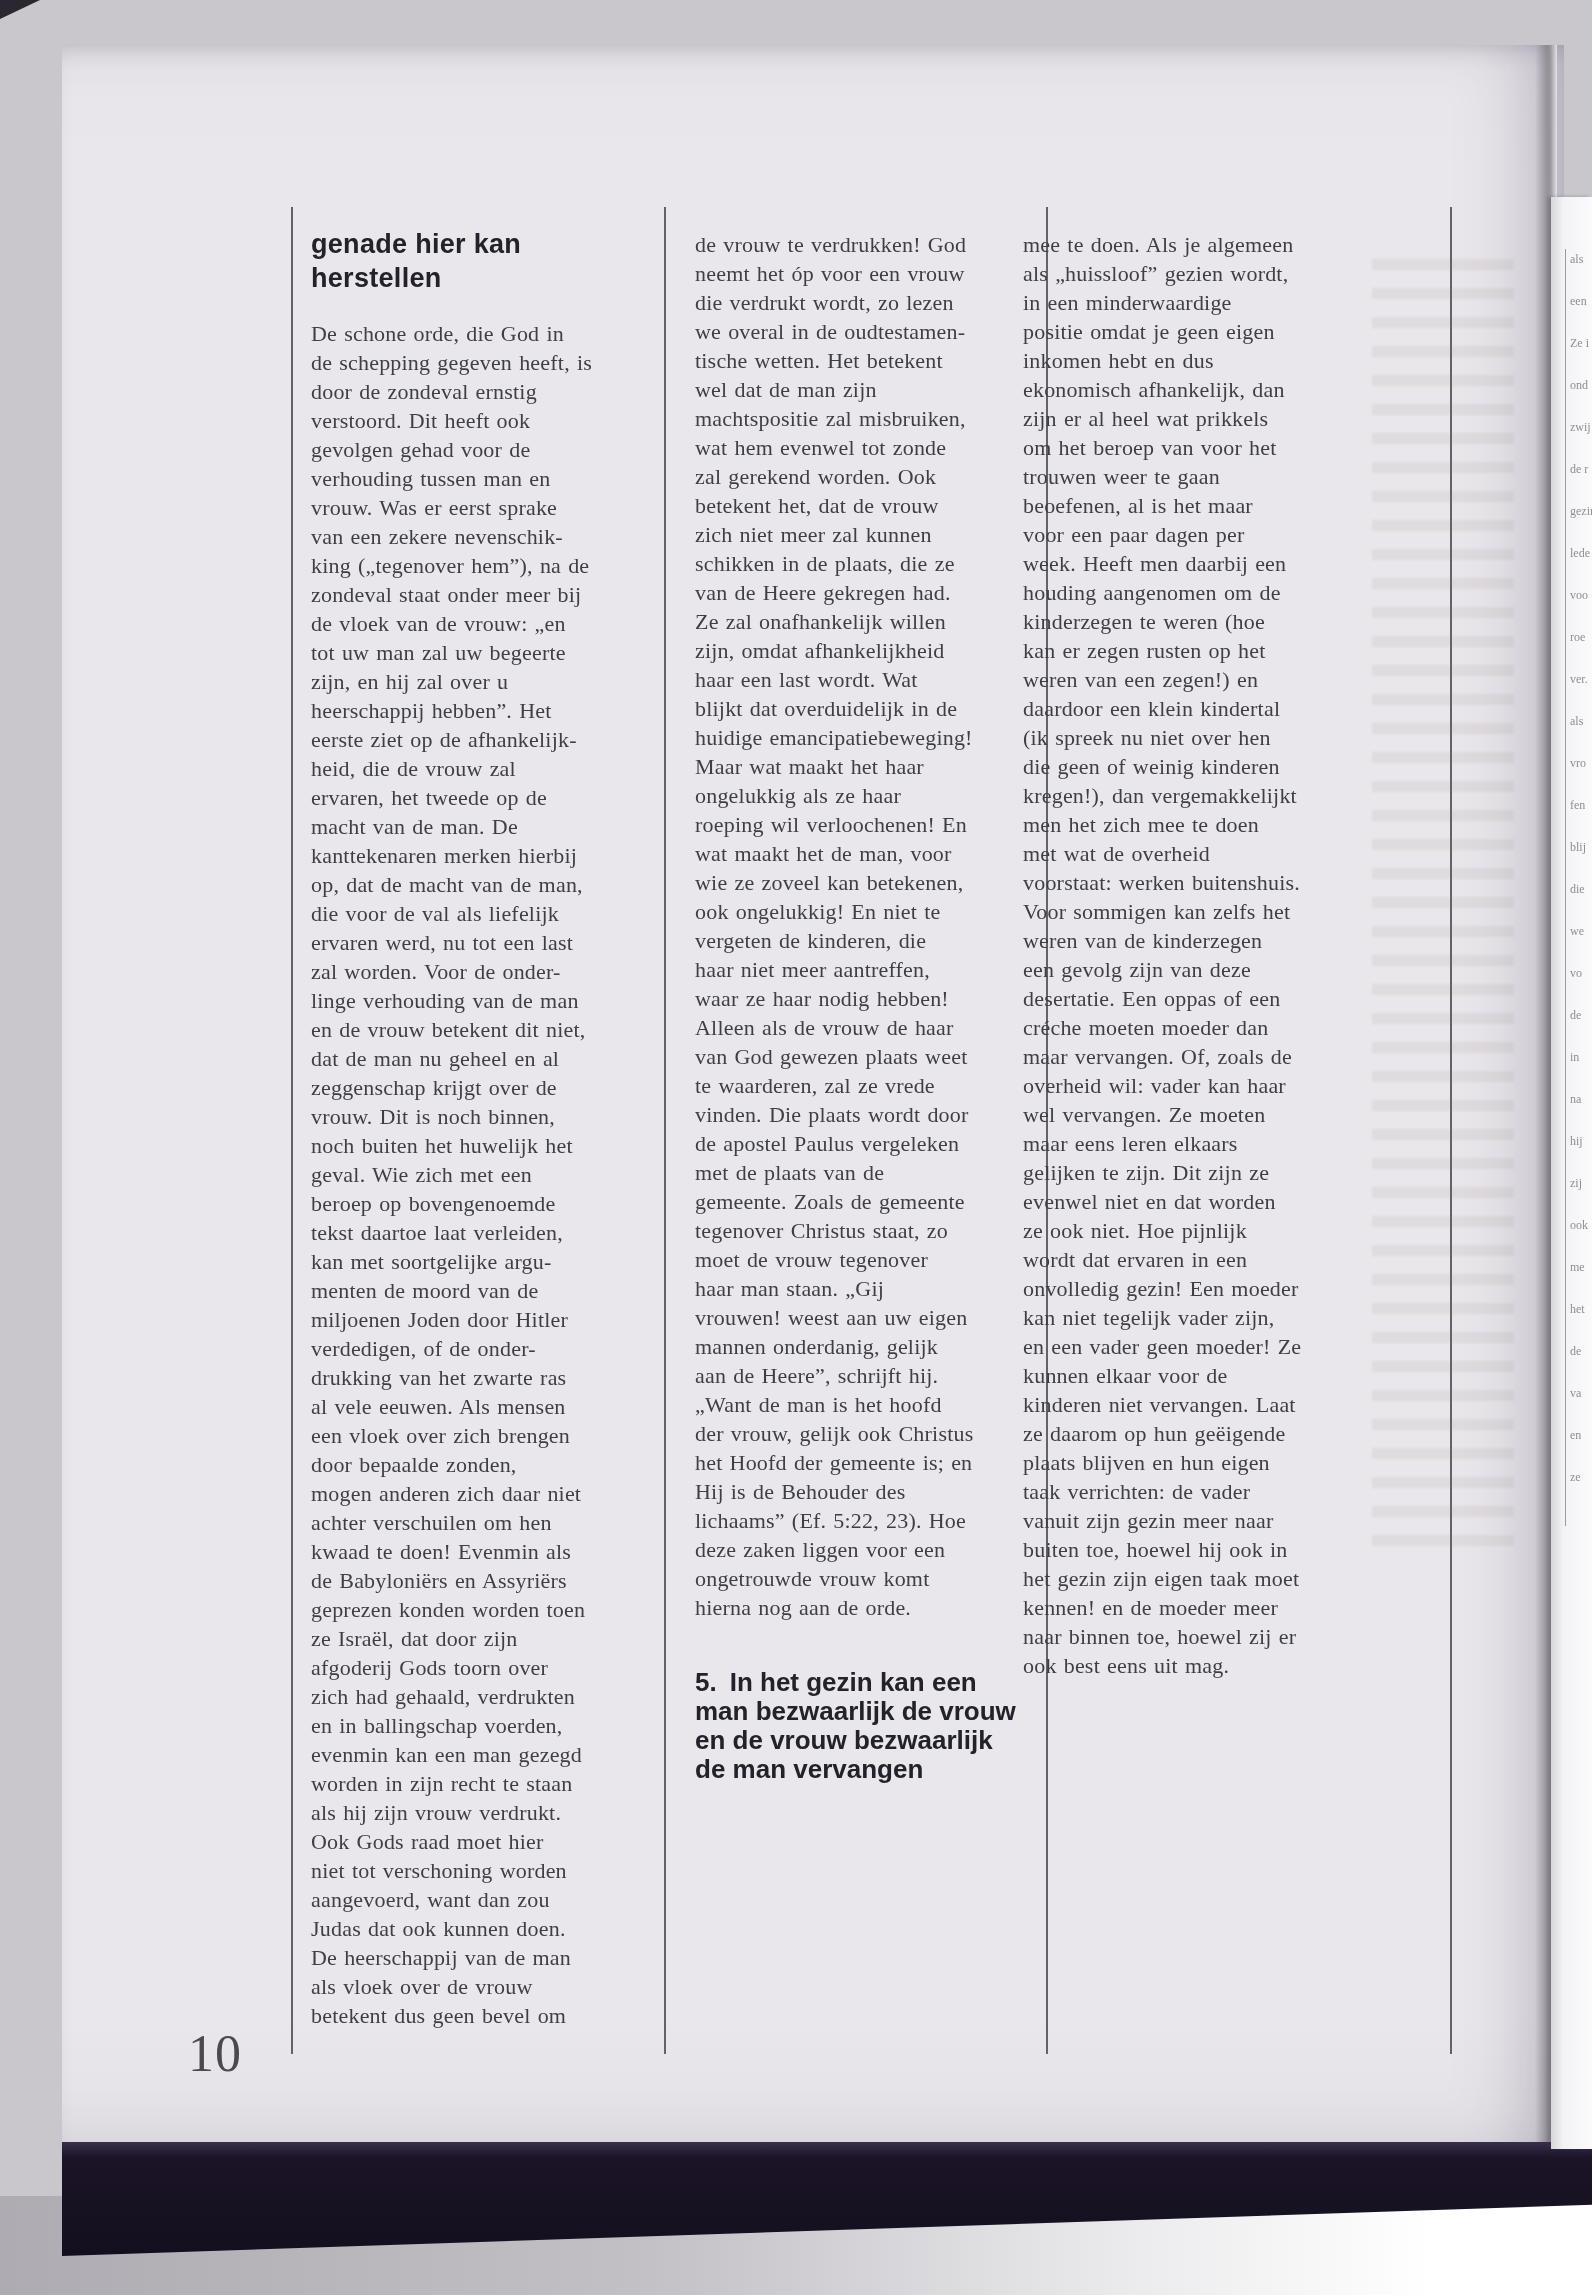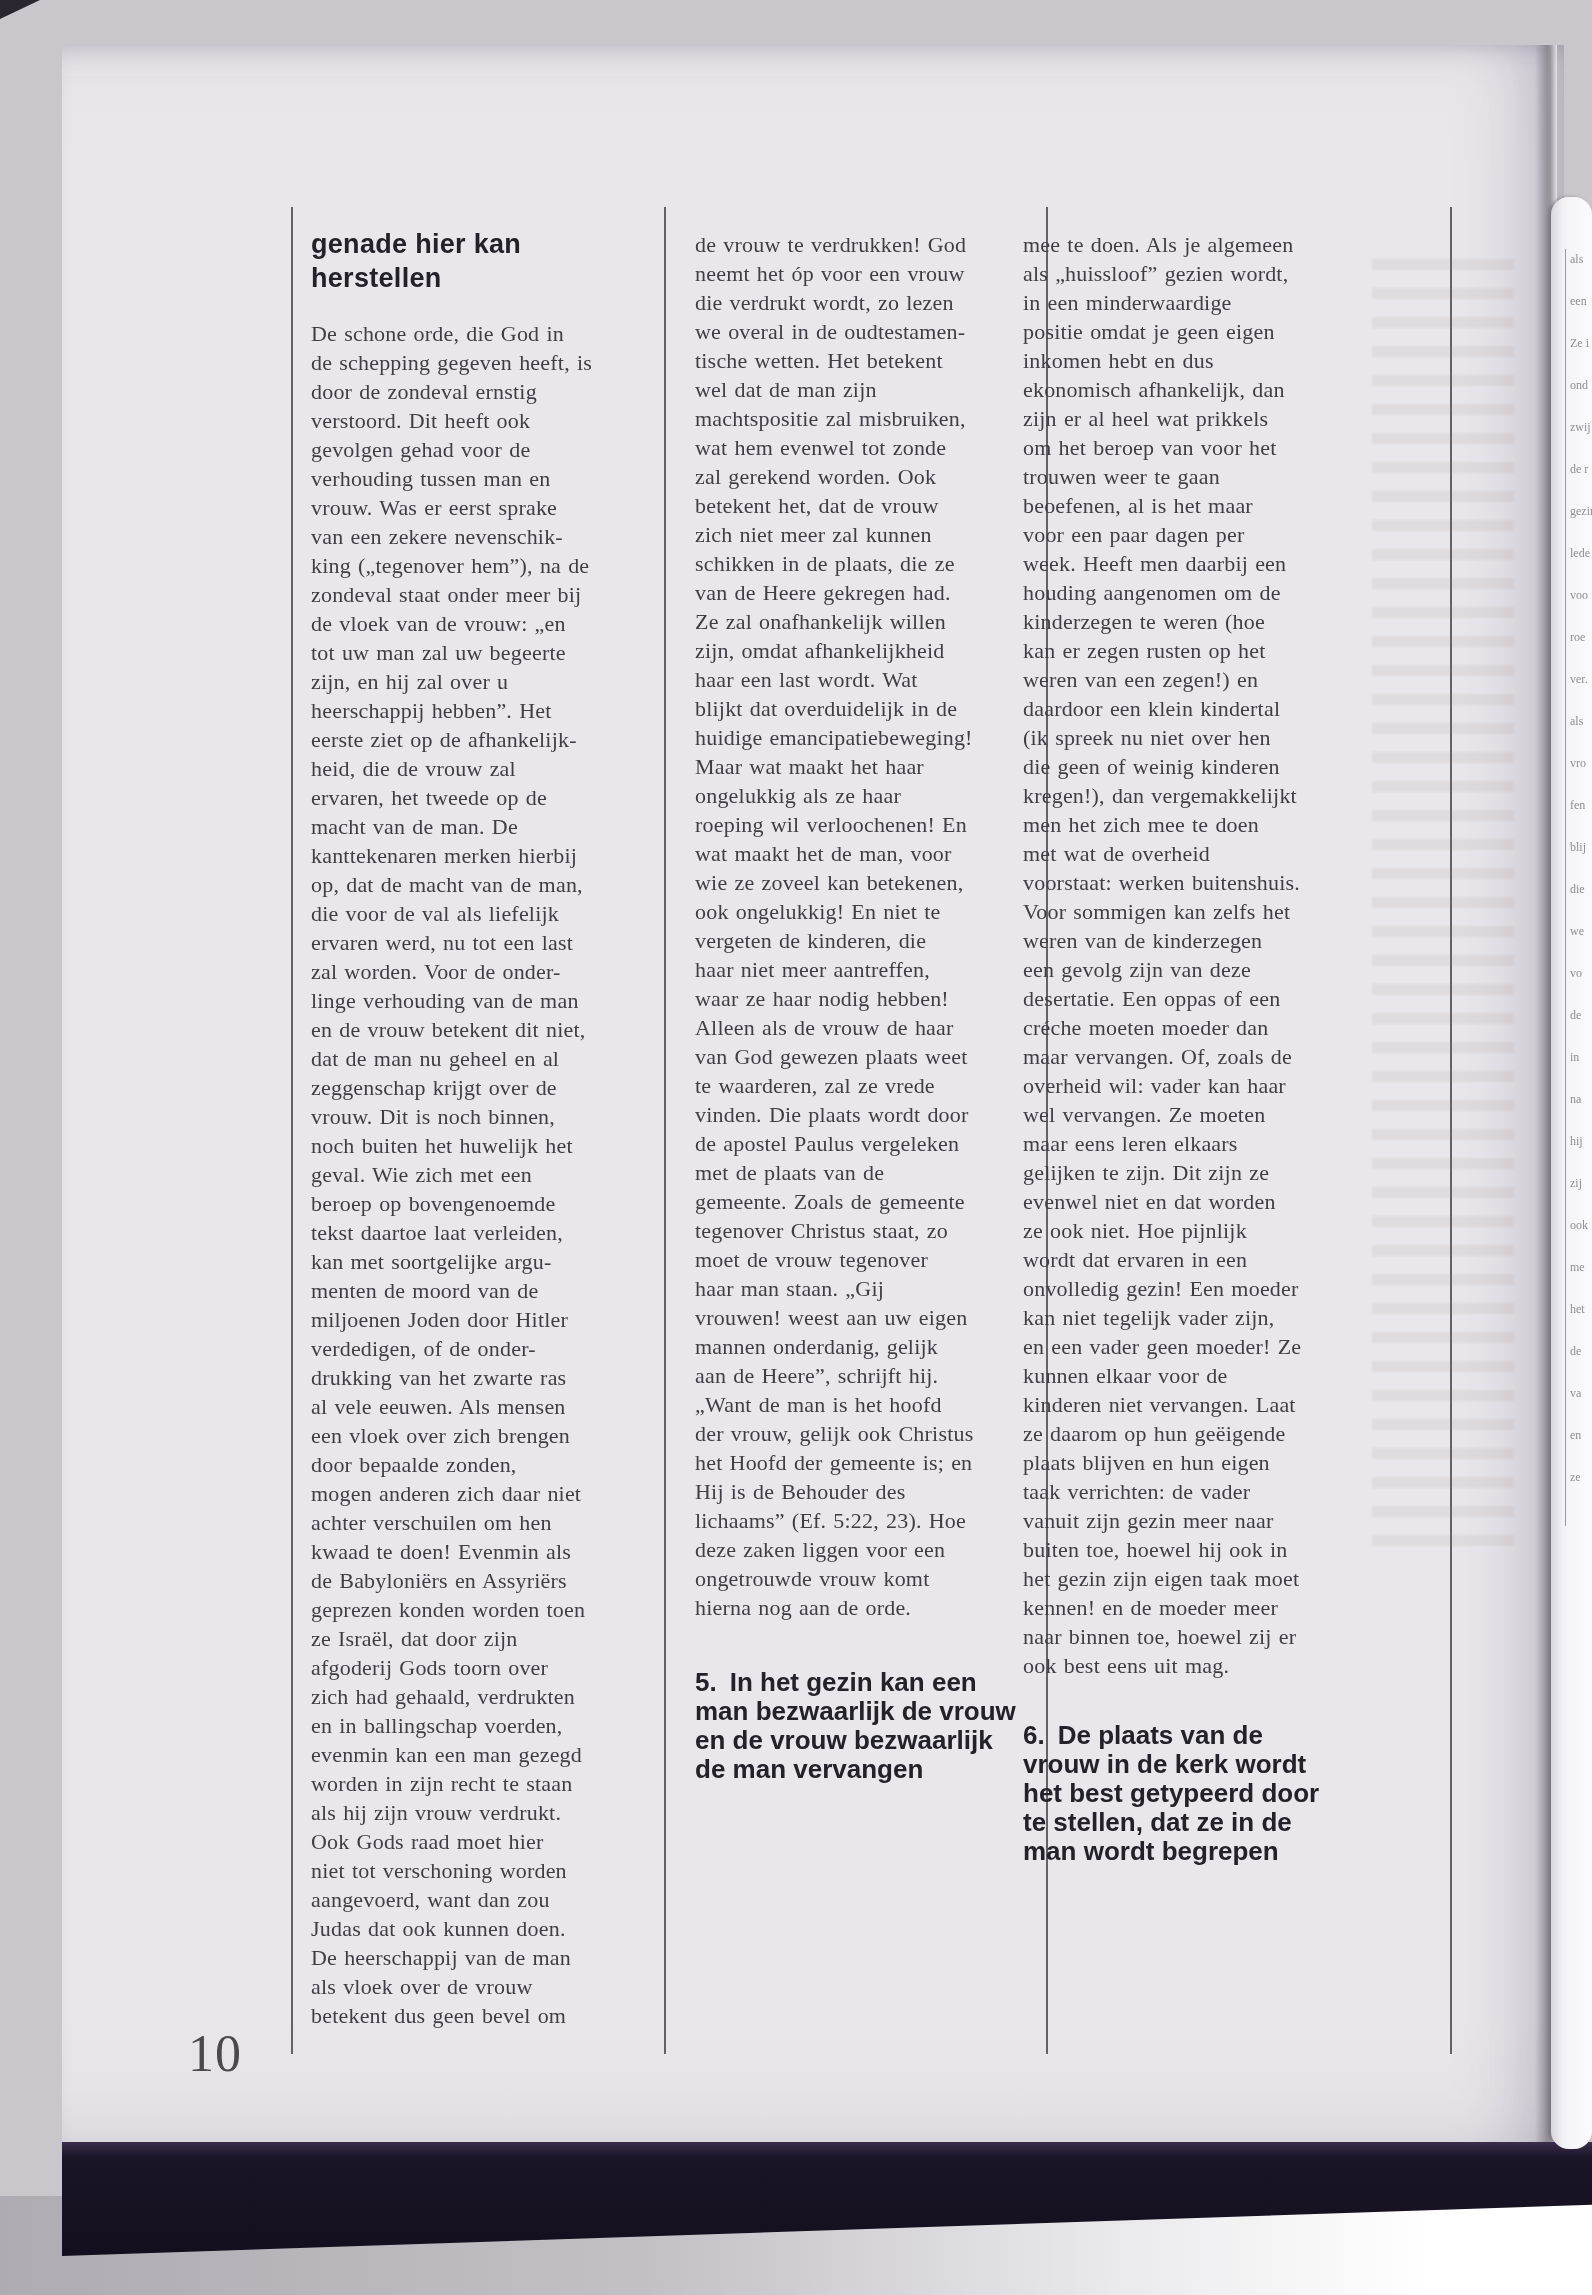--- a/index.html
+++ b/index.html
@@ -33,21 +33,21 @@
   .col3 .section-heading{margin-top:41px;}
   .pagenum{position:absolute;left:126px;top:1979px;font-size:52px;color:#4a4950;letter-spacing:0.9px;}
   .bleed{position:absolute;left:1310px;top:214px;width:142px;height:1294px;
        background:repeating-linear-gradient(180deg,rgba(150,120,100,.10) 0 11.2px,rgba(150,120,100,0) 11.2px 29px);
        filter:blur(1.3px);}
   .dark-band{position:absolute;left:62px;top:2142px;width:1530px;height:114px;z-index:2;
        background:linear-gradient(180deg,#3b2d4e 0%,#1a1426 14%,var(--book-edge) 100%);
        clip-path:polygon(0 0,100% 0,100% 55%,0 100%);}
   .sliver{position:absolute;left:1551px;top:197px;width:41px;height:1952px;z-index:3;
        background:linear-gradient(90deg,#d8d6da 0%,var(--next-page-bg) 30%,#fbfafc 100%);
-       box-shadow:-2.6px 0 3.5px rgba(60,55,70,.35);border-radius:18px;}
+       box-shadow:-2.6px 0 3.5px rgba(60,55,70,.35);}
   .sliver-rule{position:absolute;left:14px;top:52px;width:0.9px;height:1277px;background:#9a98a0;}
   .fragments{position:absolute;left:19px;top:41px;width:22.4px;}
   .frag{display:block;font-size:12px;line-height:42px;color:var(--fragment);white-space:nowrap;overflow:hidden;}
 </style>
 </head>
 <body>
 
 <div class="scene">
 
   <div class="corner-wedge"></div>
@@ -225,25 +225,20 @@
 kinderen niet vervangen. Laat
 ze daarom op hun geëigende
 plaats blijven en hun eigen
 taak verrichten: de vader
 vanuit zijn gezin meer naar
 buiten toe, hoewel hij ook in
 het gezin zijn eigen taak moet
 kennen! en de moeder meer
 naar binnen toe, hoewel zij er
 ook best eens uit mag.</div>
-      <h3 class="section-heading">6. De plaats van de
-vrouw in de kerk wordt
-het best getypeerd door
-te stellen, dat ze in de
-man wordt begrepen</h3>
     </div>
 
     <div class="pagenum">10</div>
 
     <div class="gutter-shadow"></div>
   </div>
 
   <div class="dark-band"></div>
 
   <div class="sliver">

